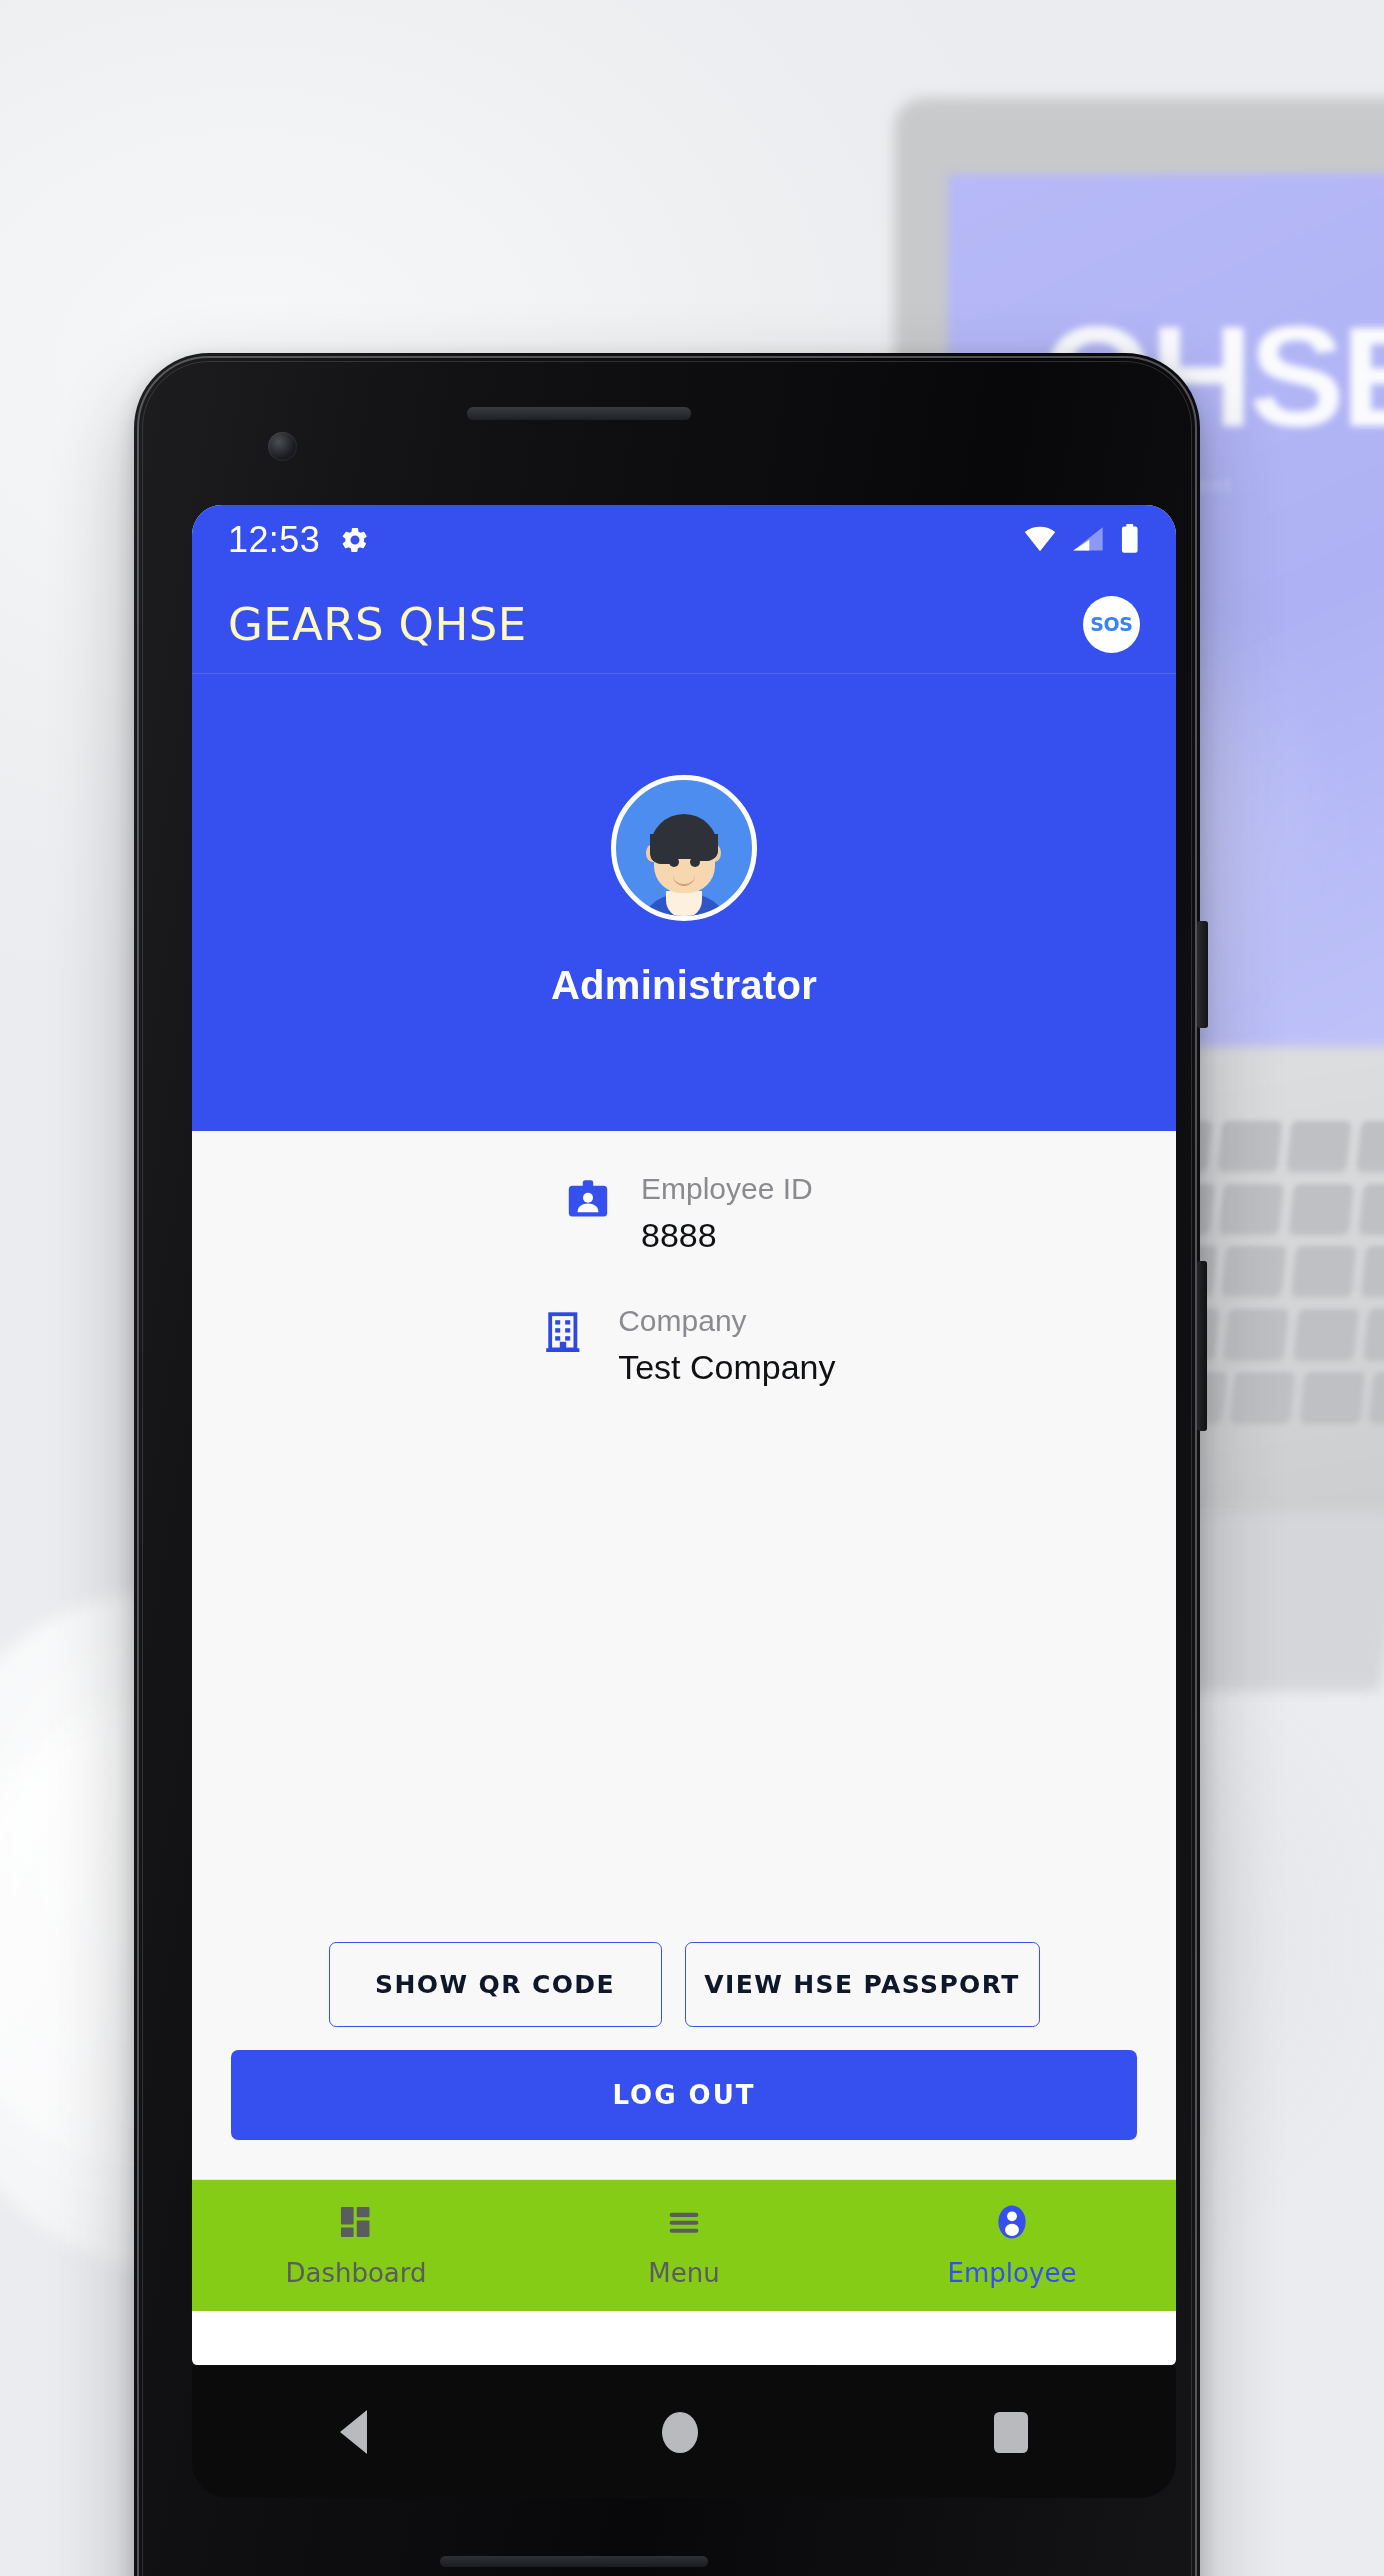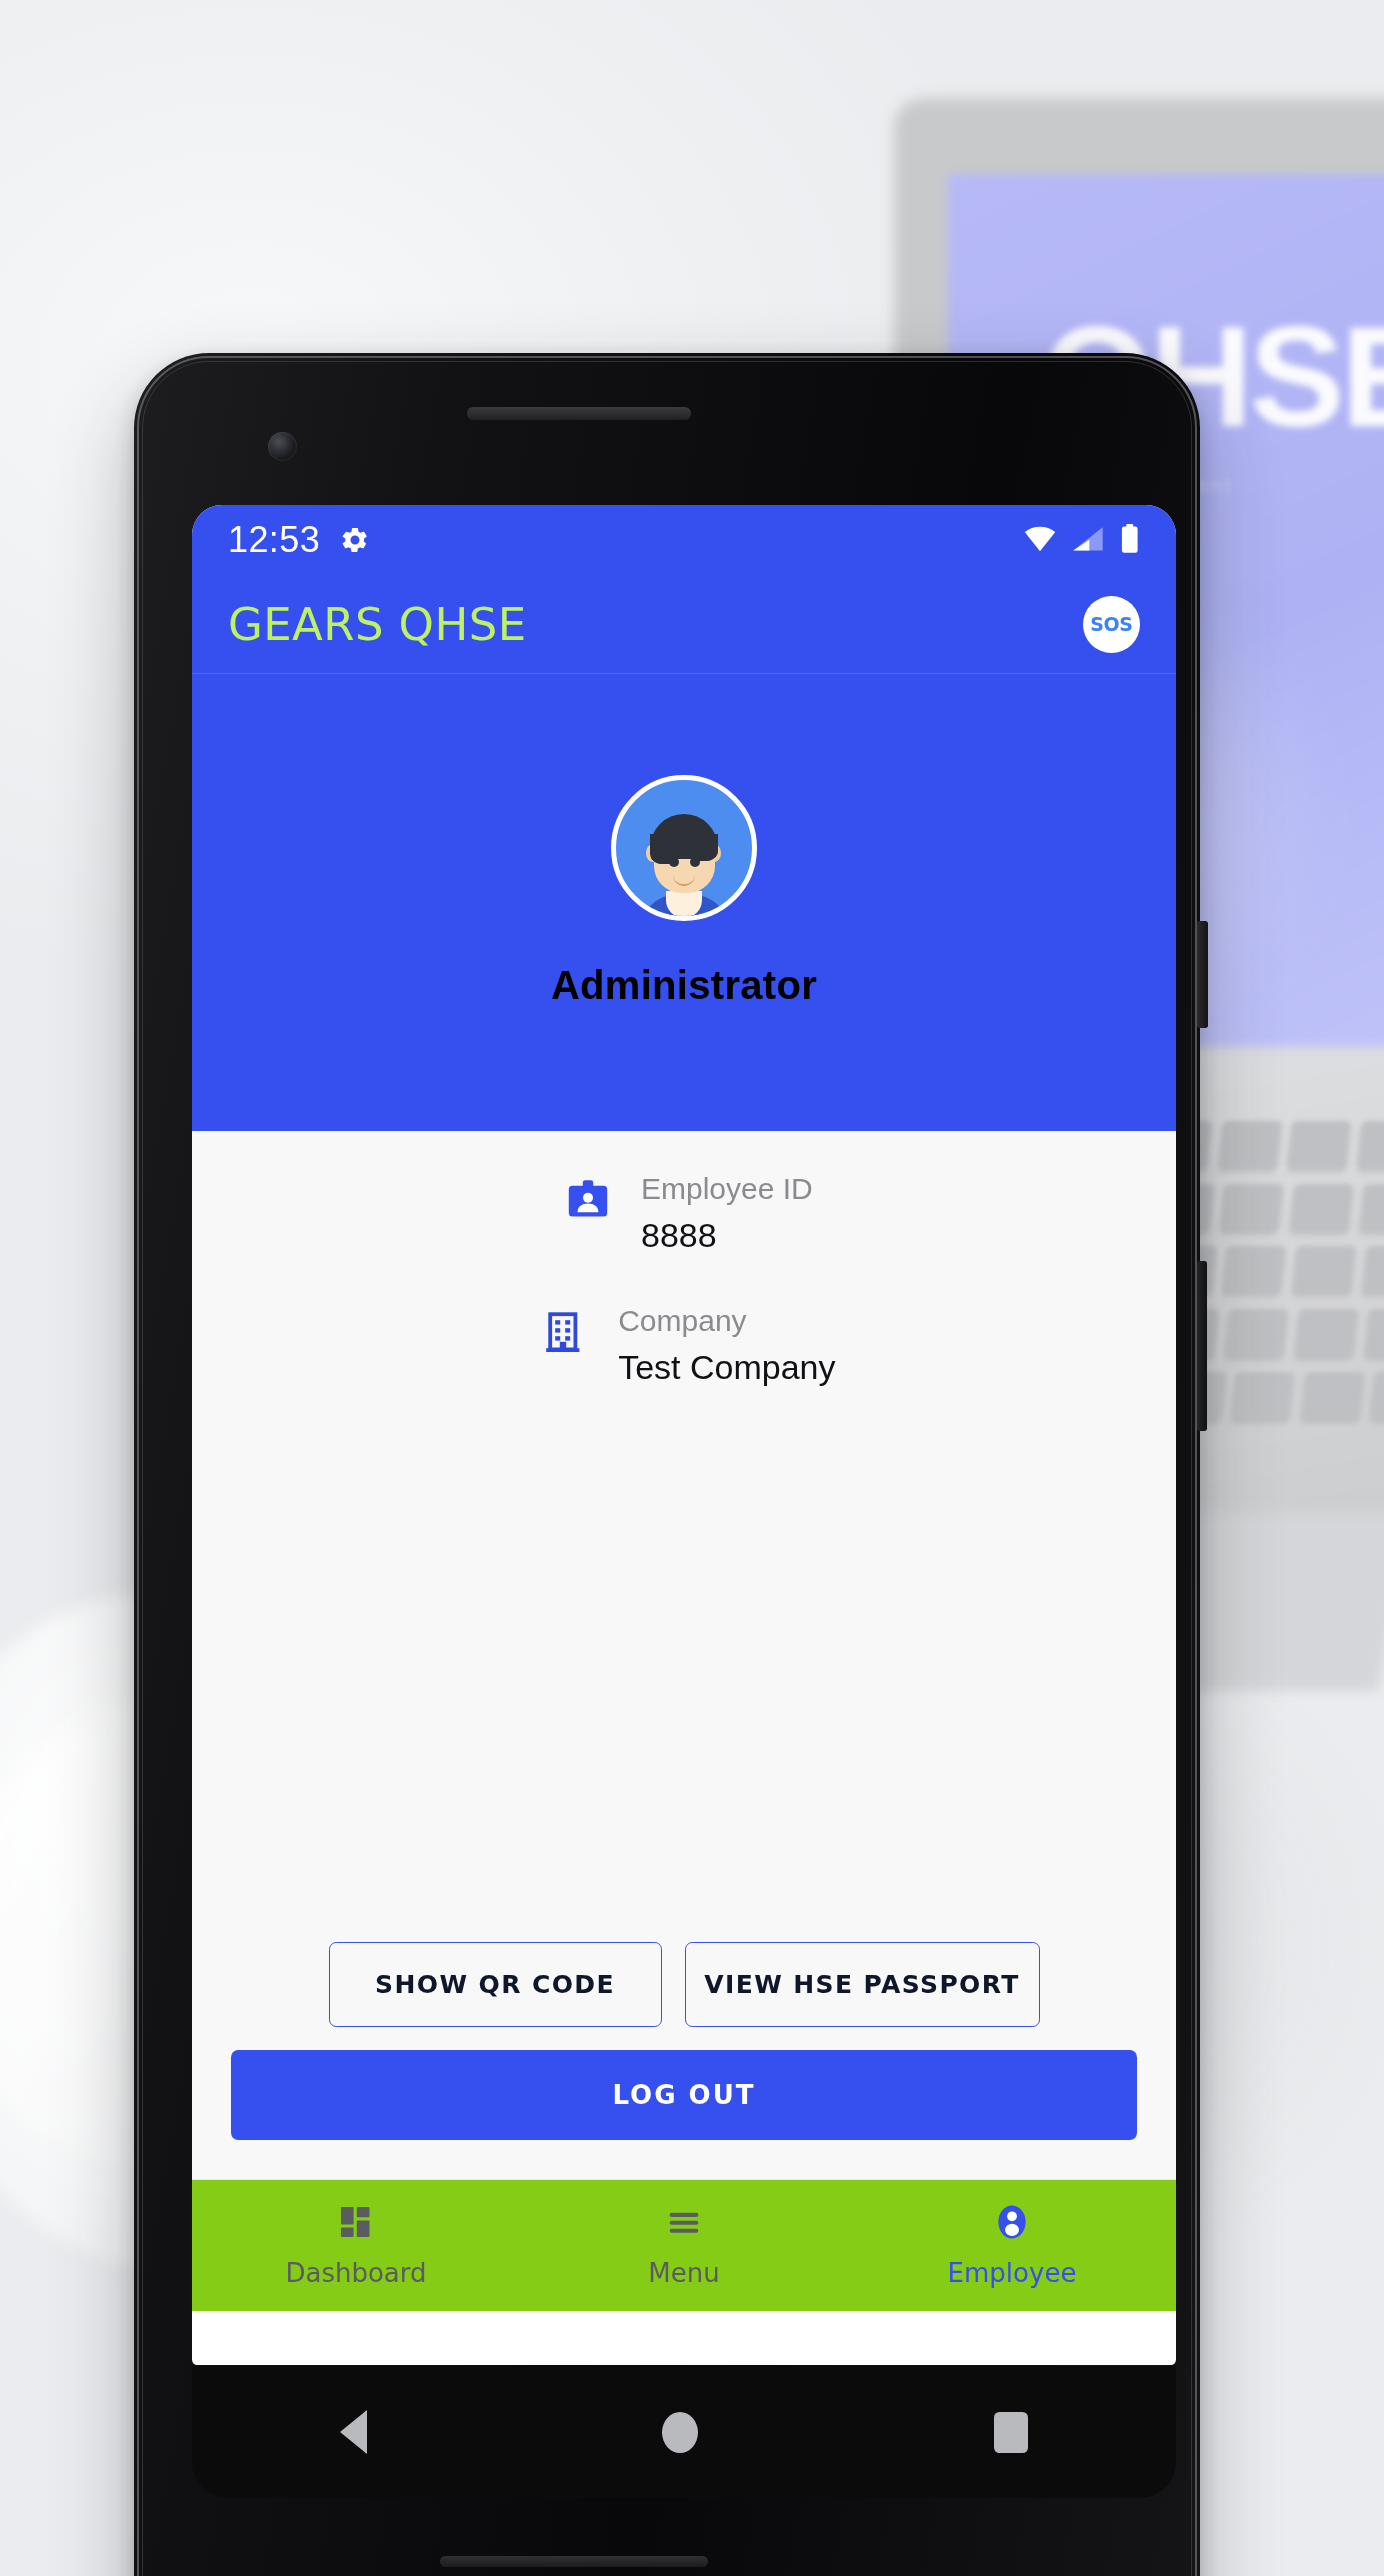--- a/index.html
+++ b/index.html
@@ -80,21 +80,21 @@
   .statusbar{height:70px;background:#3550ee;display:flex;align-items:center;
     padding:12px 36px;box-sizing:border-box;}
   .sb-time{color:#fff;font-size:36px;font-weight:400;letter-spacing:0.4px;}
   .sb-gear{margin-left:19.7px;display:flex;align-items:center;}
   .sb-spacer{flex:1;}
   .sb-icons{display:flex;align-items:center;gap:15px;}
 
   
   .appbar{height:98px;background:#3550ee;display:flex;align-items:center;
     padding:0 36px;box-sizing:border-box;}
-  .app-title{color:#bef264;font-size:45px;font-weight:400;letter-spacing:0.4px;
+  .app-title{color:#fef9c3;font-size:45px;font-weight:400;letter-spacing:0.4px;
     font-family:"DejaVu Sans",sans-serif;}
   .sos{margin-left:auto;width:57px;height:57px;border-radius:50%;background:#fff;
     display:flex;align-items:center;justify-content:center;
     color:#3b82f6;font-size:19px;font-weight:700;letter-spacing:-0.4px;
     font-family:"DejaVu Sans",sans-serif;}
 
   
   .hero{background:#3550ee;height:458px;display:flex;flex-direction:column;
     align-items:center;justify-content:center;box-sizing:border-box;padding-bottom:21.5px;
     border-top:1.8px solid rgba(255,255,255,.13);}
@@ -109,21 +109,21 @@
   .av-hair3{position:absolute;left:79px;top:54px;width:23px;height:27px;background:#2e3138;border-radius:0 0 10.7px 0;}
   .av-eye-l{position:absolute;left:53px;top:77px;width:9.8px;height:9.8px;border-radius:50%;background:#2e3138;}
   .av-eye-r{position:absolute;left:74px;top:77px;width:9.8px;height:9.8px;border-radius:50%;background:#2e3138;}
   .av-mouth{position:absolute;left:57px;top:93px;width:21.5px;height:10.7px;
     border-bottom:2.7px solid #d89b72;border-radius:0 0 10.7px 10.7px;}
   .av-neck{position:absolute;left:55px;top:106px;width:25px;height:19.7px;background:#f7d7b0;}
   .av-body{position:absolute;left:21.5px;top:114px;width:93px;height:54px;
     border-radius:41px 41px 0 0;background:#2f55c8;}
   .av-collar{position:absolute;left:50px;top:111px;width:36px;height:27px;
     border-radius:0 0 18px 18px;background:#fdf0dd;}
-  .hero-name{margin-top:42px;color:#000000;font-size:40px;font-weight:700;letter-spacing:0.3px;}
+  .hero-name{margin-top:42px;color:#ffffff;font-size:40px;font-weight:700;letter-spacing:0.3px;}
 
   
   .body-area{background:#f8f8f9;height:1048px;box-sizing:border-box;
     padding:39px 39px 0 39px;display:flex;flex-direction:column;align-items:center;}
   .info-row{display:flex;align-items:flex-start;margin-bottom:45px;}
   .info-icon{width:66px;min-width:66px;display:flex;justify-content:center;padding-top:7.2px;}
   .info-text{margin-left:19.7px;}
   .info-label{color:#8a8a8f;font-size:30px;line-height:1.25;font-weight:400;}
   .info-value{color:#101114;font-size:34px;line-height:1.3;margin-top:5.4px;font-weight:400;}
 

